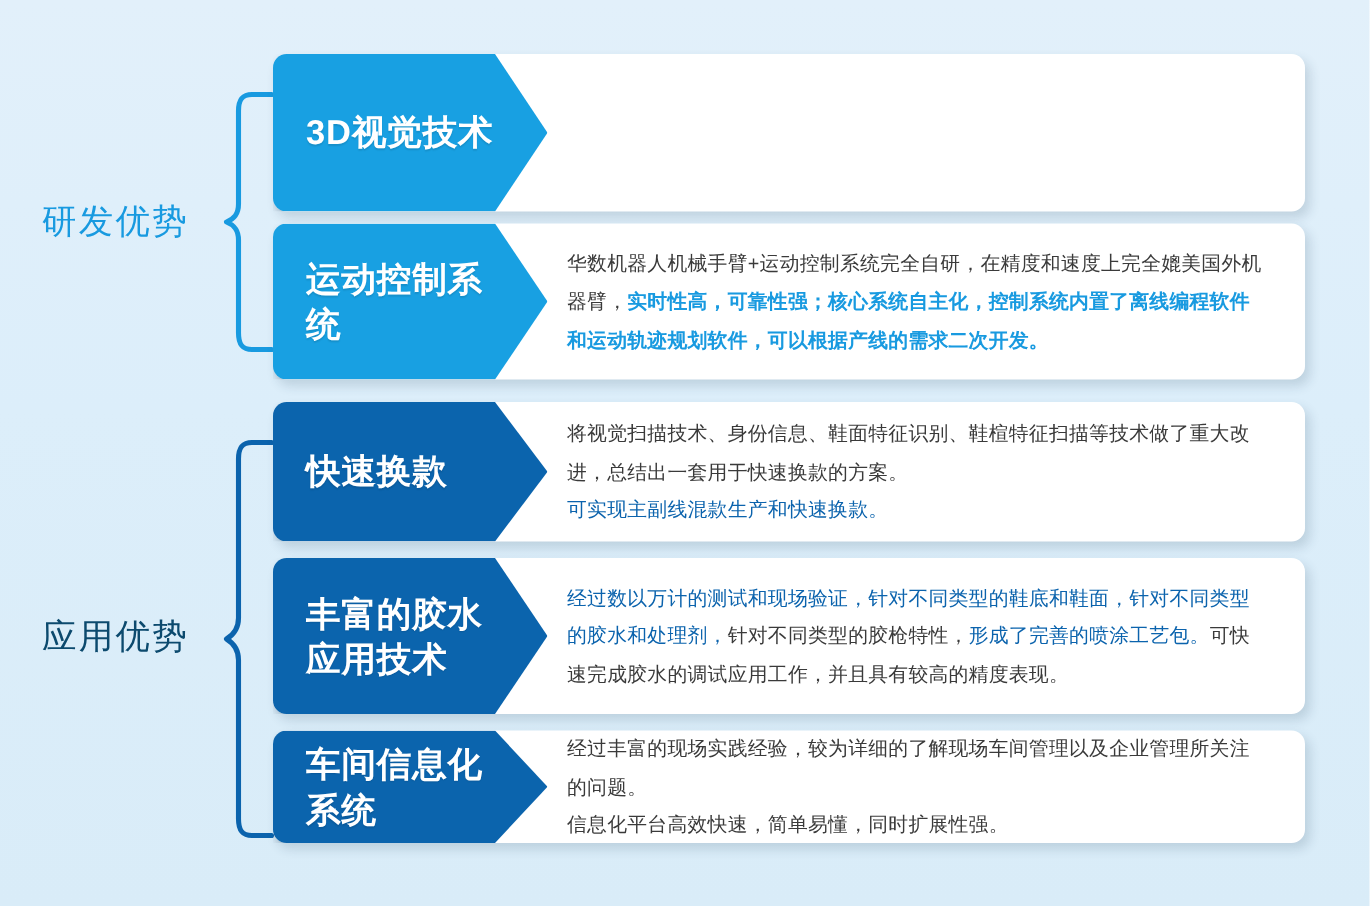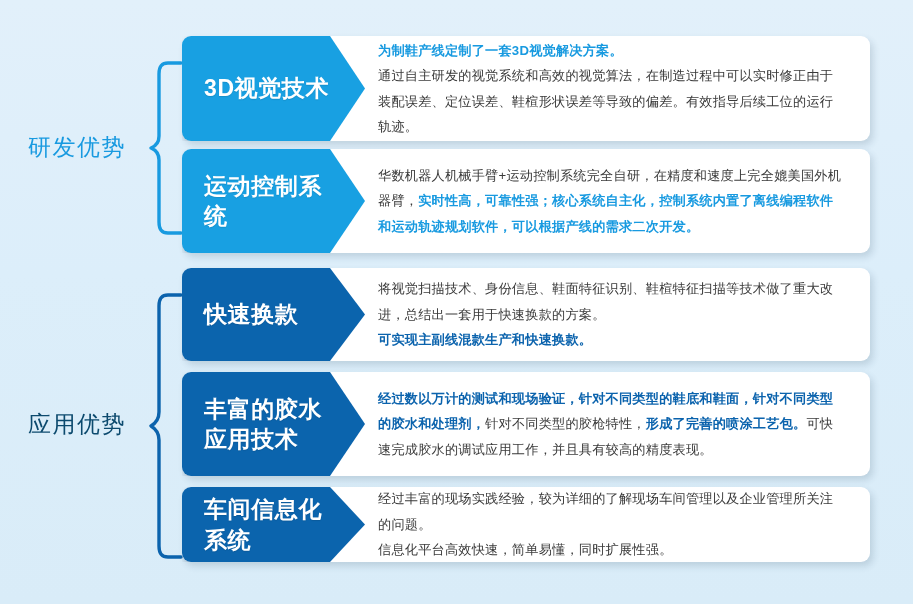--- a/index.html
+++ b/index.html
@@ -98,21 +98,21 @@
     display: flex;
     flex-direction: column;
     justify-content: center;
     font-size: 13.2px;
     line-height: 1.92;
     color: #3a3a3a;
     letter-spacing: 0.2px;
   }
   .body-text p { margin: 0; }
   .hl-light { color: #189ae0; font-weight: bold; }
-  .hl-dark  { color: #0b63ad; font-weight: bold; }
+  .hl-dark  { color: #0b63ad; font-weight: normal; }
 </style>
 </head>
 <body>
 
 <div class="stage">
 
   <div class="group-label g1">研发优势</div>
 
   <div class="group-label g2">应用优势</div>
 
@@ -122,24 +122,20 @@
 
   <svg class="brace" style="left:148px; top:290px;" width="36" height="272" viewBox="0 0 36 272">
     <path d="M33 5 H20 C13 5 11 9 11 16 V122 C11 129 8 133 3 136 C8 139 11 143 11 150 V256 C11 263 13 267 20 267 H33" fill="none" stroke="#0b63ad" stroke-width="3.4" stroke-linecap="round" stroke-linejoin="round"></path>
   </svg>
 
   <div class="card theme-light" style="top:36px; height:105px;">
     <div class="card-inner">
       <div class="banner">
         <div class="banner-shape"></div>
         <div class="banner-label">3D视觉技术</div>
-      </div>
-      <div class="body-text">
-        <p><span class="hl-light">为制鞋产线定制了一套3D视觉解决方案。</span></p>
-        <p><span>通过自主研发的视觉系统和高效的视觉算法，在制造过程中可以实时修正由于装配误差、定位误差、鞋楦形状误差等导致的偏差。有效指导后续工位的运行轨迹。</span></p>
       </div>
     </div>
   </div>
 
   <div class="card theme-light" style="top:149px; height:104px;">
     <div class="card-inner">
       <div class="banner">
         <div class="banner-shape"></div>
         <div class="banner-label">运动控制系统</div>
       </div>

